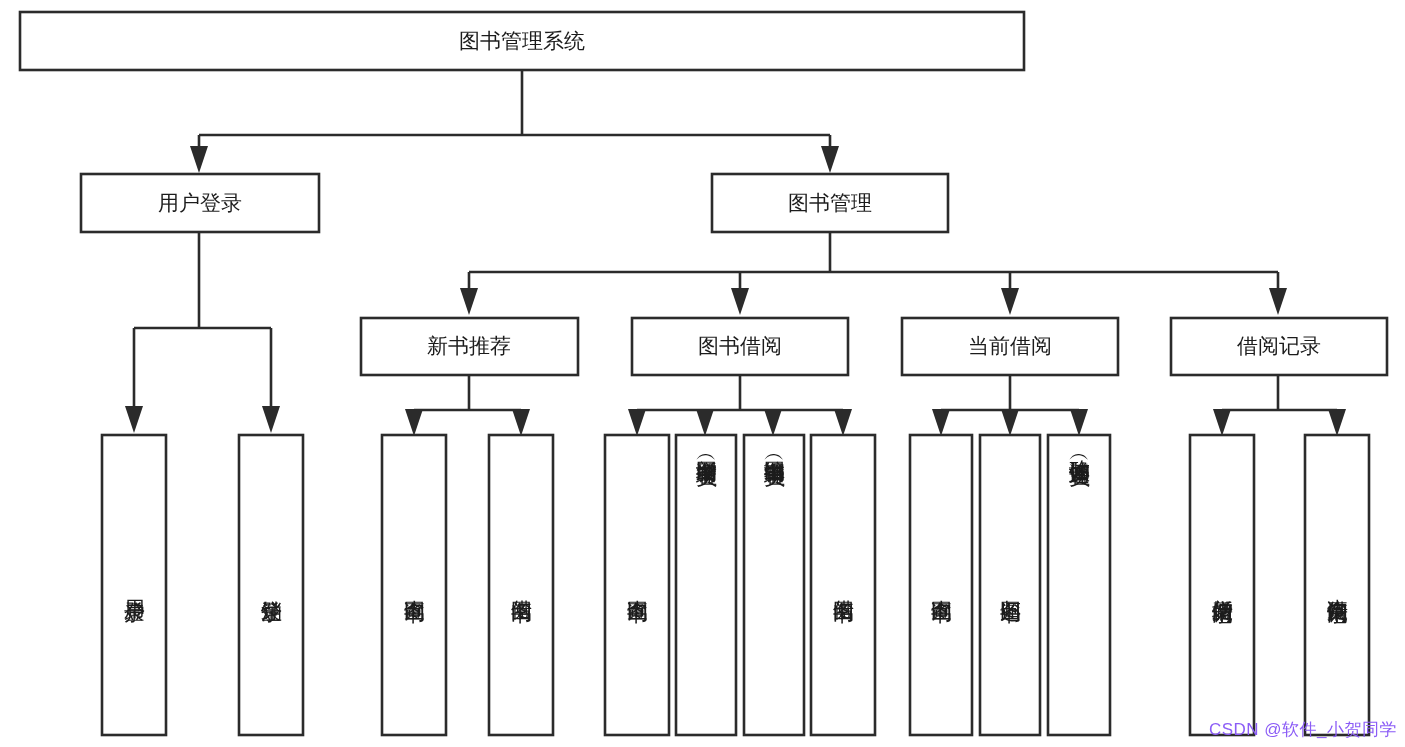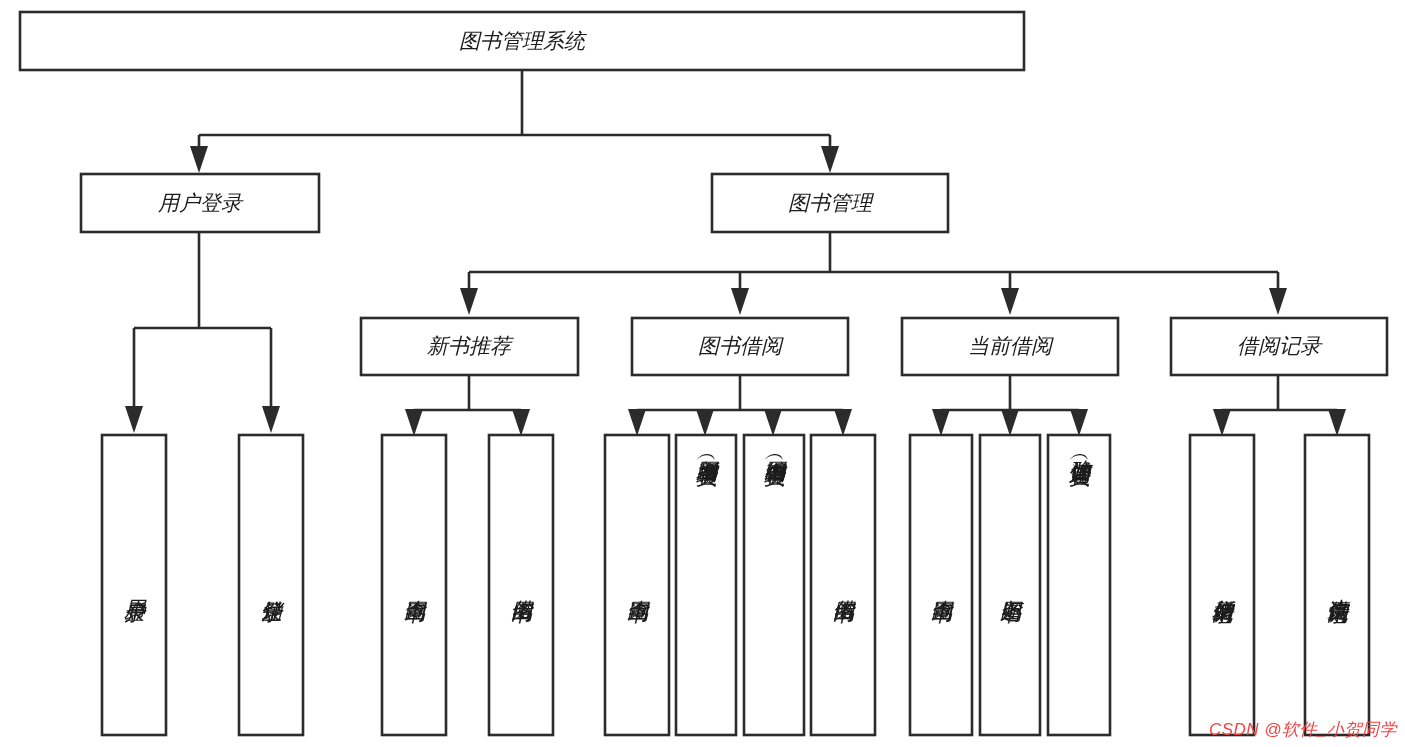--- a/index.html
+++ b/index.html
@@ -13,21 +13,20 @@
     height: 747px;
     font-family: "Liberation Sans", "DejaVu Sans", sans-serif;
     overflow: hidden;
     position: relative;
   }
   #diagram-root {
     position: relative;
     width: 1405px;
     height: 747px;
     background: #ffffff;
-    font-style: italic;
   }
   svg#diagram-svg {
     position: absolute;
     top: 0;
     left: 0;
     width: 1405px;
     height: 747px;
     display: block;
   }
   .node-box {
@@ -71,21 +70,21 @@
     line-height: 1.28;
     letter-spacing: 1px;
     white-space: nowrap;
   }
   .watermark {
     position: absolute;
     right: 8px;
     bottom: 6px;
     font-family: "Liberation Sans", "DejaVu Sans", sans-serif;
     font-size: 17px;
-    color: #ef4444;
+    color: #8b5cf6;
     letter-spacing: 0.5px;
     white-space: nowrap;
     user-select: none;
   }
 </style>
 </head>
 <body>
 
 <div id="diagram-root">
 

